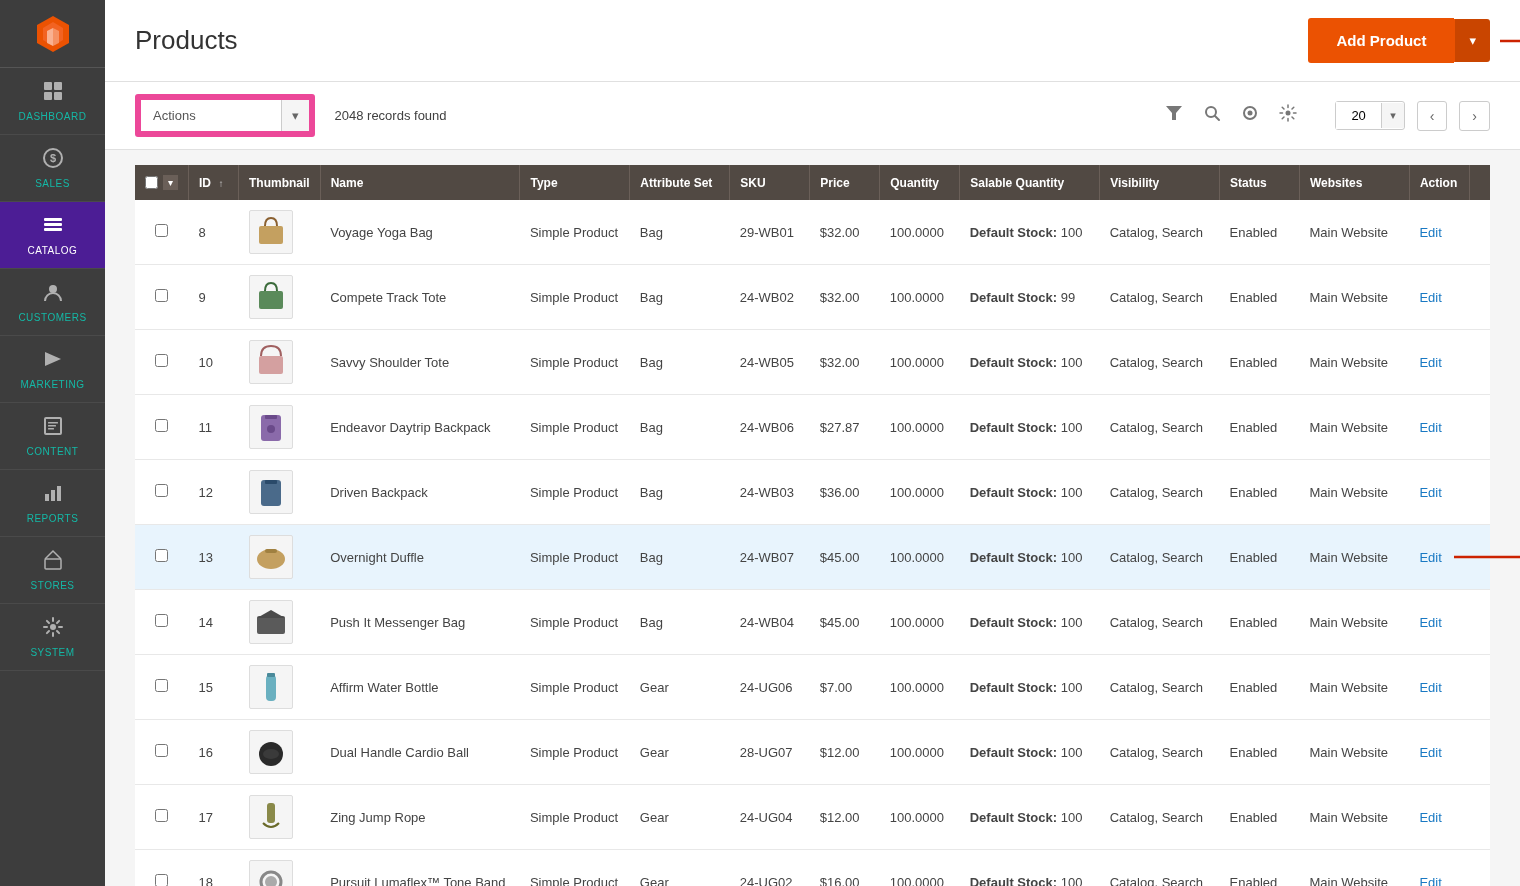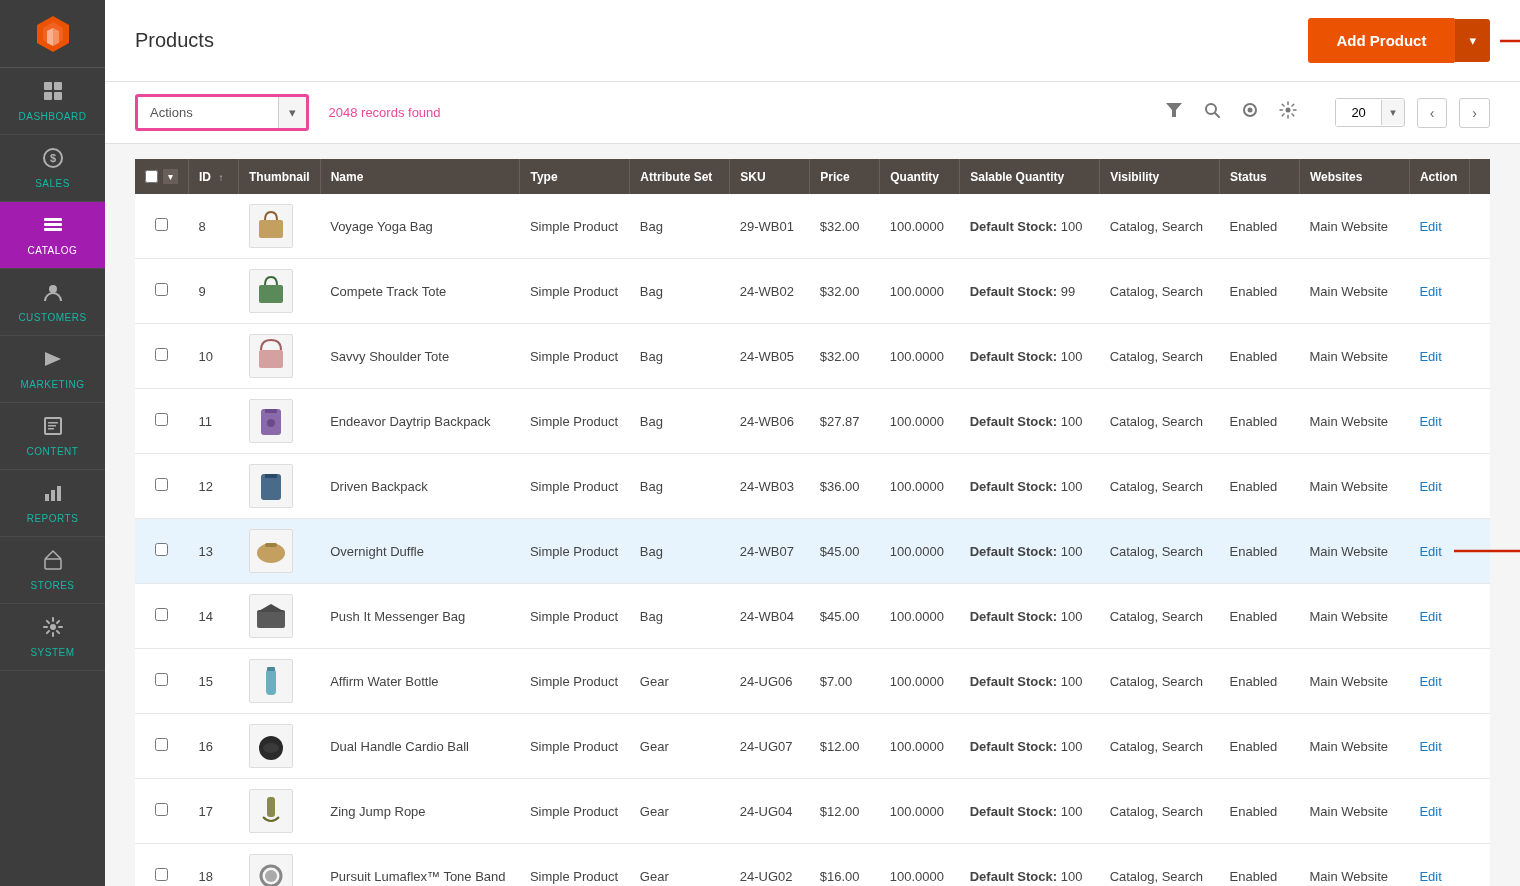--- a/index.html
+++ b/index.html
@@ -40,21 +40,21 @@
       flex-direction: column;
       align-items: center;
       justify-content: center;
       padding: 12px 5px;
       color: #14b8a6;
       cursor: pointer;
       border-bottom: 1px solid #4a4a4a;
       text-align: center;
       min-height: 64px;
     }
-    .sidebar-item.active { background: #a21caf; color: #fff; }
+    .sidebar-item.active { background: #4c1d95; color: #fff; }
     .sidebar-item .icon { font-size: 20px; margin-bottom: 4px; }
     .sidebar-item .label { font-size: 10px; text-transform: uppercase; letter-spacing: 0.5px; }
 
     
     .main-content {
       flex: 1;
       background: #f5f5f5;
       display: flex;
       flex-direction: column;
     }
@@ -62,21 +62,21 @@
     
     .page-header {
       background: #fff;
       padding: 18px 30px;
       display: flex;
       align-items: center;
       justify-content: space-between;
       border-bottom: 1px solid #e0e0e0;
     }
     .page-title {
-      font-size: 20px;
+      font-size: 26px;
       font-weight: 300;
       color: #333;
     }
     .add-product-btn-wrap { display: flex; align-items: center; position: relative; }
     .add-product-btn {
       background: #eb5202;
       color: #fff;
       border: none;
       padding: 14px 28px;
       font-size: 15px;
@@ -102,21 +102,21 @@
       padding: 12px 30px;
       display: flex;
       align-items: center;
       justify-content: space-between;
       border-bottom: 1px solid #e0e0e0;
     }
     .toolbar-left { display: flex; align-items: center; gap: 10px; }
     .actions-select-wrap {
       display: flex;
       align-items: center;
-      border: 3px solid #ec4899;
+      border: 6px solid #ec4899;
       border-radius: 3px;
       background: #fff;
     }
     .actions-select {
       border: none;
       outline: none;
       padding: 8px 12px;
       font-size: 13px;
       color: #555;
       background: transparent;
@@ -125,21 +125,21 @@
       appearance: none;
       -webkit-appearance: none;
     }
     .actions-select-arrow {
       padding: 8px 10px;
       background: #f5f5f5;
       border-left: 1px solid #ccc;
       color: #666;
       cursor: pointer;
     }
-    .records-count { color: #ec4899; font-size: 13px; margin-left: 10px; }
+    .records-count { color: #404040; font-size: 13px; margin-left: 10px; }
     .toolbar-right { display: flex; align-items: center; gap: 12px; }
     .toolbar-icon {
       color: #777;
       cursor: pointer;
       font-size: 18px;
       padding: 4px;
     }
     .per-page-wrap {
       display: flex;
       align-items: center;
@@ -690,21 +690,21 @@
         <div class="thumb-box">
           <svg viewBox="0 0 36 36">
                     <circle cx="18" cy="20" r="12" fill="#2a2a2a"></circle>
                     <ellipse cx="18" cy="20" rx="8" ry="5" fill="#3a3a3a"></ellipse>
                   </svg>
         </div>
       </td>
       <td class="name-col">Dual Handle Cardio Ball</td>
       <td class="type-col">Simple Product</td>
       <td class="attr-col">Gear</td>
-      <td class="sku-col">24-UG07</td>
+      <td class="sku-col">28-UG07</td>
       <td class="price-col">$12.00</td>
       <td class="qty-col">100.0000</td>
       <td class="salable-col"><strong>Default Stock:</strong> 100</td>
       <td class="vis-col">Catalog, Search</td>
       <td class="status-col">Enabled</td>
       <td class="websites-col">Main Website</td>
       <td class="action-col" style="position:relative;"><a class="edit-link">Edit</a></td>
       <td style="width:20px;"></td>
     </tr>
             <tr>

